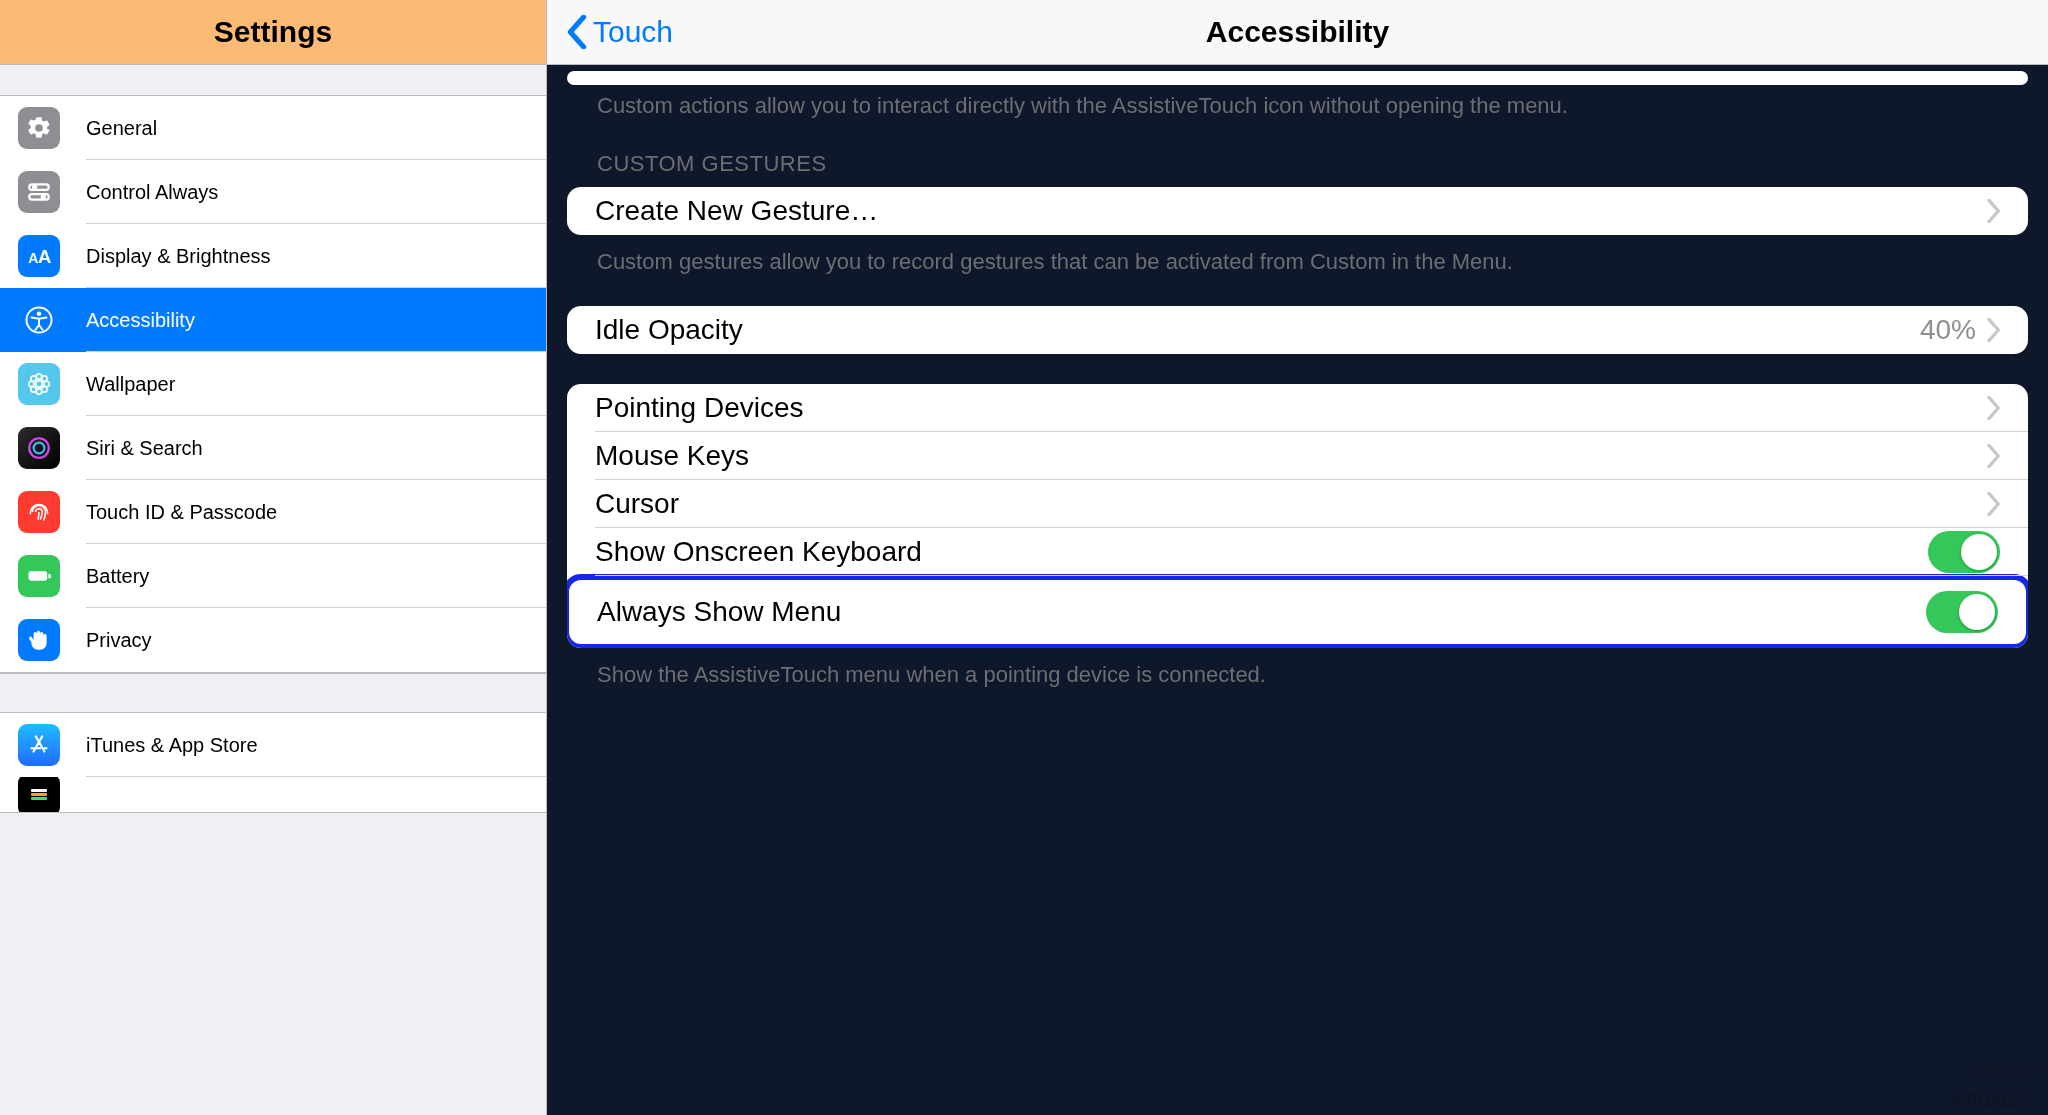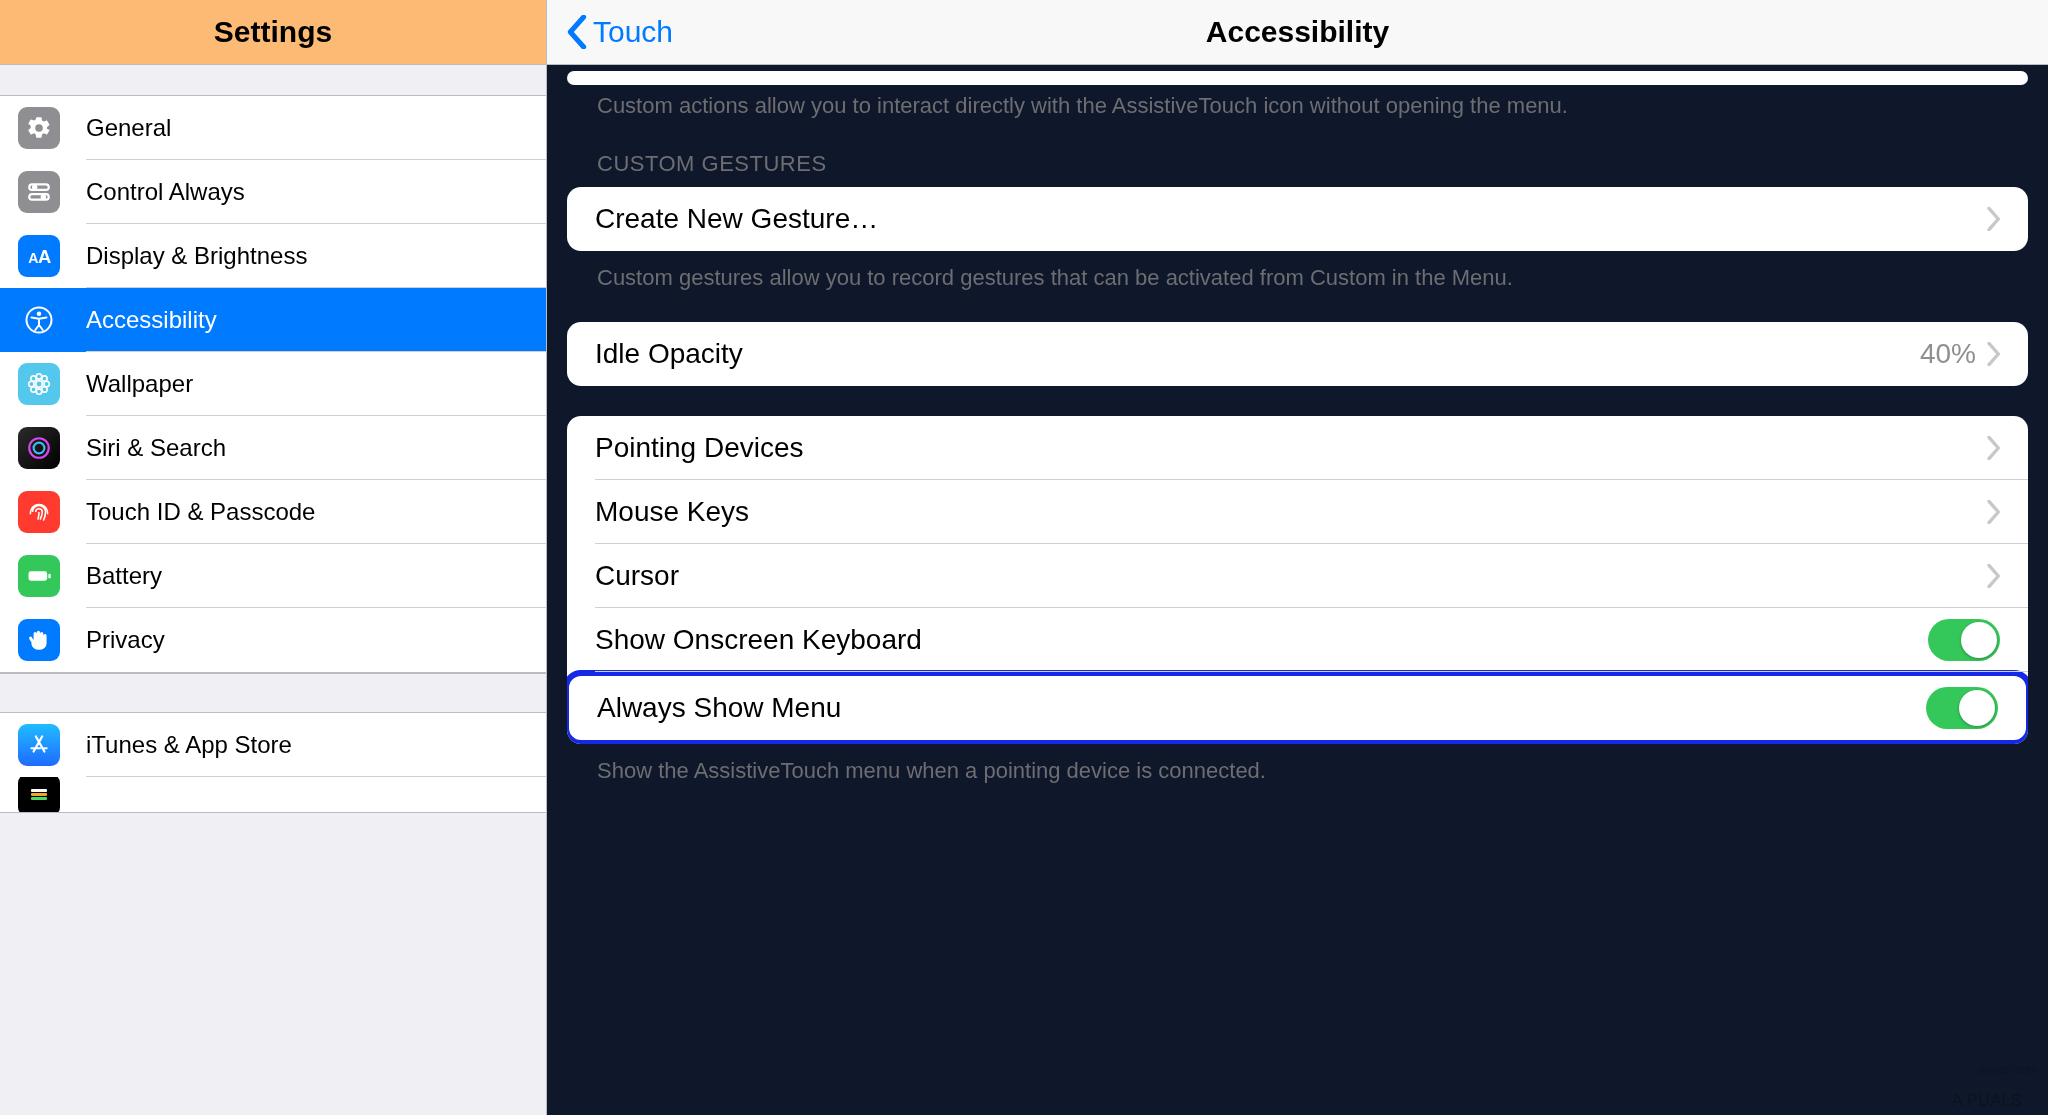--- a/index.html
+++ b/index.html
@@ -9,35 +9,35 @@
   .sidebar { width: 547px; flex-shrink: 0; background: #efeff4; border-right: 1px solid #bcbbc1; display: flex; flex-direction: column; }
   .sidebar-header { height: 65px; background: #fdba74; border-bottom: 1px solid #bcbbc1; display: flex; align-items: center; justify-content: center; }
   .sidebar-title { font-size: 30px; font-weight: 600; }
   .sidebar-list { background: #fff; border-top: 1px solid #bcbbc1; border-bottom: 1px solid #bcbbc1; margin-top: 30px; }
   .sidebar-item { display: flex; align-items: center; height: 64px; padding: 0 18px; position: relative; cursor: pointer; }
   .sidebar-item .sep { position: absolute; left: 86px; right: 0; bottom: 0; height: 1px; background: #d1d0d4; }
   .sidebar-item:last-child .sep { display: none; }
   .sidebar-item.selected { background: #007aff; }
   .sidebar-item.selected .item-label { color: #fff; }
   .icon-wrap { width: 42px; height: 42px; border-radius: 9px; display: flex; align-items: center; justify-content: center; margin-right: 26px; flex-shrink: 0; }
-  .item-label { font-size: 24px; color: #000; }
+  .item-label { font-size: 20px; color: #000; }
   .sidebar-spacer { height: 40px; background: #efeff4; border-top: 1px solid #bcbbc1; border-bottom: 1px solid #bcbbc1; }
   
   .detail { flex: 1; display: flex; flex-direction: column; background: #0f172a; overflow: hidden; }
   .detail-nav { height: 65px; background: #f8f8f9; border-bottom: 1px solid #bcbbc1; display: flex; align-items: center; position: relative; padding: 0 20px; }
   .back { display: flex; align-items: center; color: #007aff; font-size: 30px; cursor: pointer; }
   .back svg { width: 20px; height: 34px; margin-right: 6px; }
   .detail-title { position: absolute; left: 0; right: 0; text-align: center; font-size: 30px; font-weight: 600; pointer-events: none; }
   .detail-body { flex: 1; overflow-y: auto; padding: 0 20px 20px 20px; }
   .group { margin-top: 30px; }
   .group-header { font-size: 22px; color: #6d6d72; padding: 0 30px 10px 30px; text-transform: uppercase; letter-spacing: 0.5px; }
   .group-footer { font-size: 22px; color: #6d6d72; padding: 12px 30px 0 30px; line-height: 1.35; }
   .group-footer.top { padding-top: 6px; }
   .card { background: #fff; border-radius: 14px; overflow: hidden; }
-  .row { display: flex; align-items: center; height: 64px; padding: 0 28px; position: relative; cursor: pointer; }
+  .row { display: flex; align-items: center; height: 48px; padding: 0 28px; position: relative; cursor: pointer; }
   .row .rsep { position: absolute; left: 28px; right: 0; bottom: 0; height: 1px; background: #d1d0d4; }
   .row:last-child .rsep { display: none; }
   .row-label { font-size: 28px; color: #000; flex: 1; }
   .row-value { font-size: 28px; color: #8e8e93; margin-right: 10px; }
   .chevron { color: #c7c7cc; display: flex; }
   .chevron svg { width: 14px; height: 24px; }
   .switch { width: 72px; height: 42px; border-radius: 21px; background: #34c759; position: relative; flex-shrink: 0; }
   .switch::after { content: ""; position: absolute; right: 3px; top: 3px; width: 36px; height: 36px; background: #fff; border-radius: 50%; box-shadow: 0 1px 3px rgba(0,0,0,0.3); }
   .highlight { border: 6px solid #1428e6; border-radius: 18px; margin: -2px -4px; }
   .highlight .row { height: 64px; }

